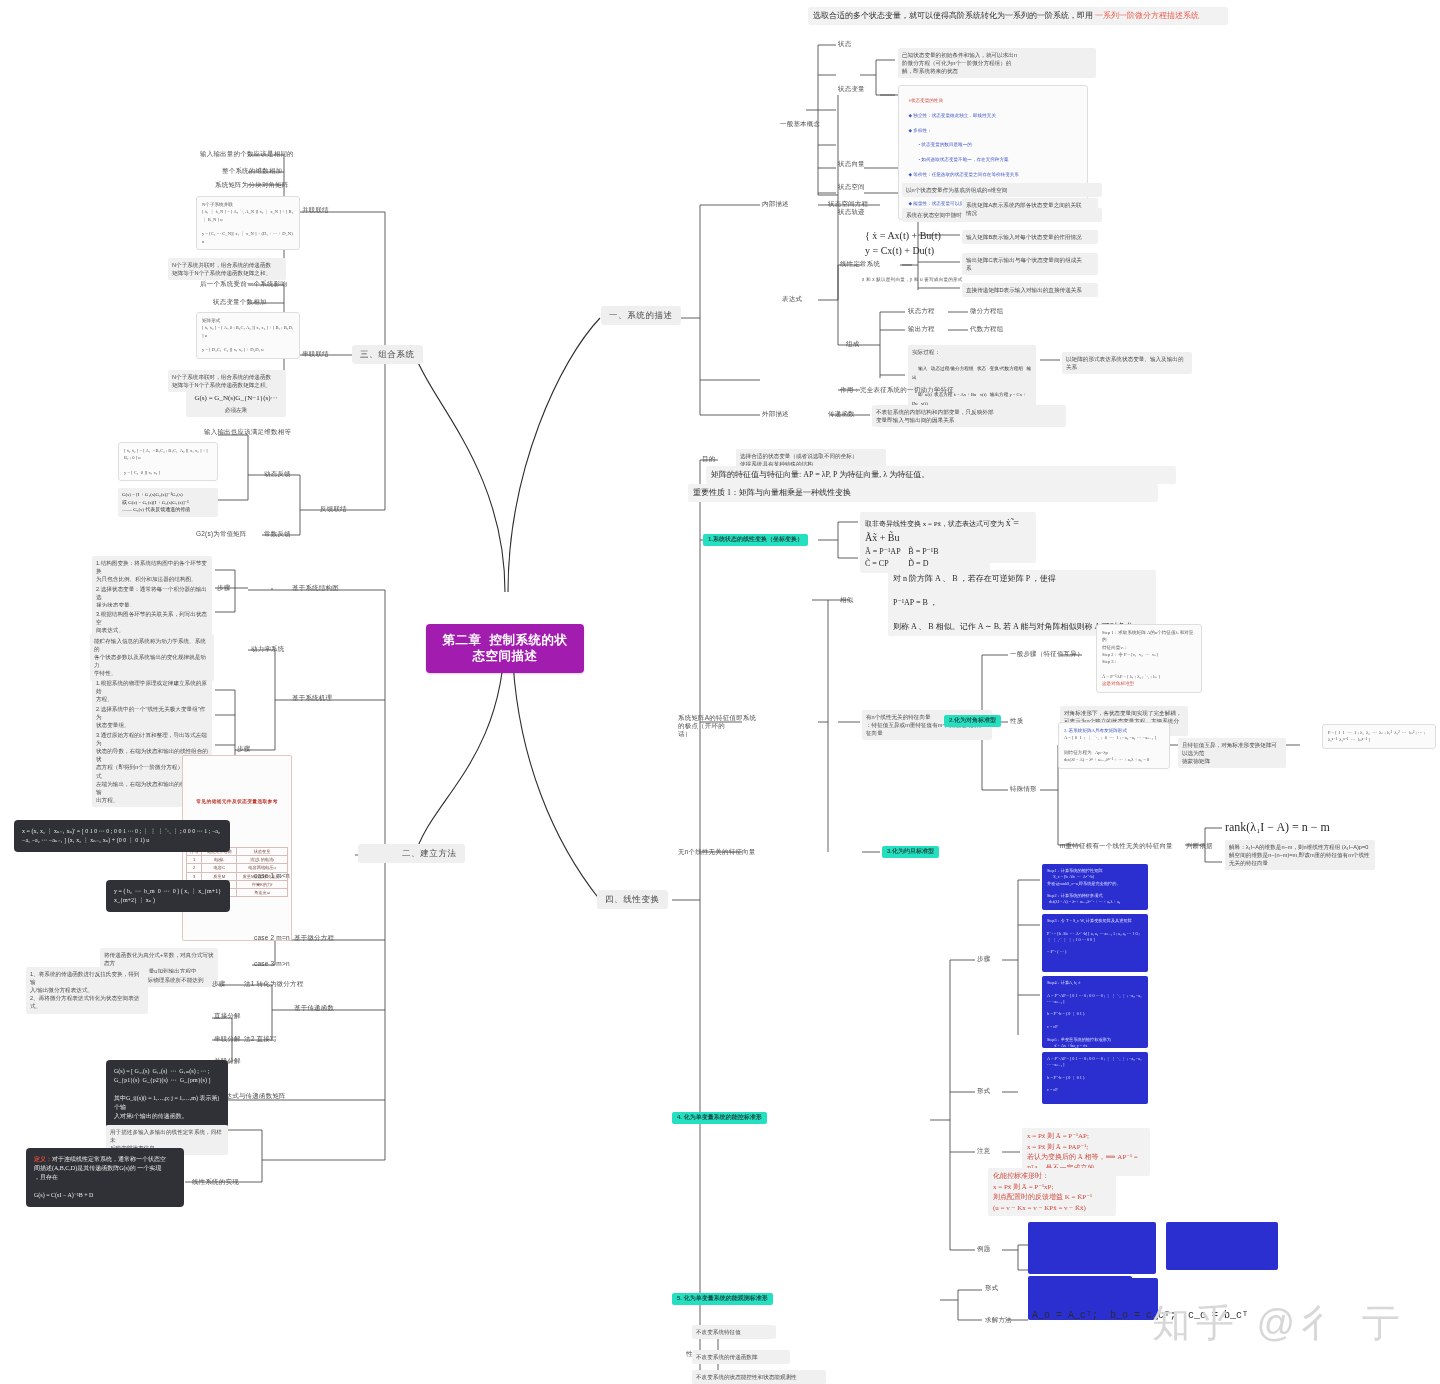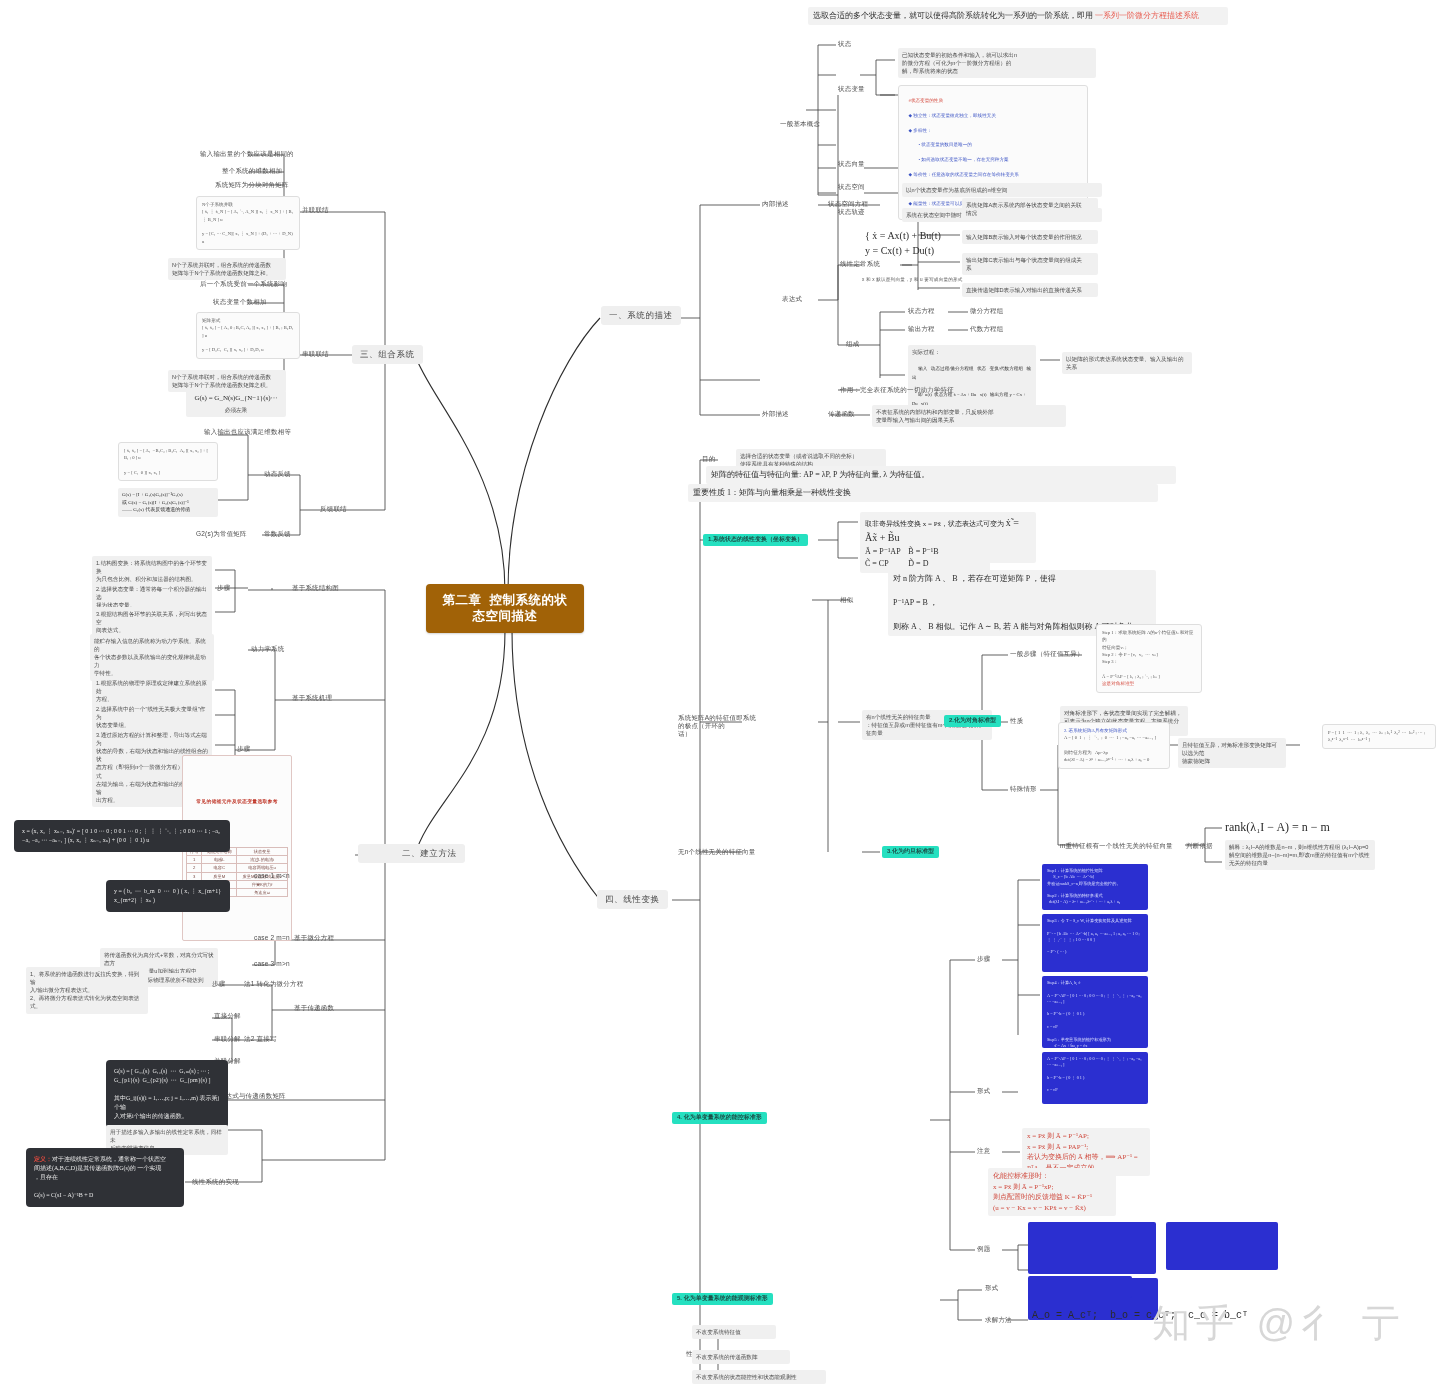--- a/index.html
+++ b/index.html
@@ -18,29 +18,30 @@
   }
   #wires{position:absolute;left:0;top:0;width:1440px;height:1384px;pointer-events:none;}
   .node{
     position:absolute;
     box-sizing:border-box;
     line-height:1.25;
     white-space:pre-wrap;
   }
   
   .root{
-    background:#a16207;
+    background:#a21caf;
     color:#fff;
     font-weight:bold;
     font-size:12.5px;
     text-align:center;
     padding:9px 12px;
     border-radius:4px;
     letter-spacing:.5px;
     box-shadow:0 1px 2px rgba(0,0,0,.18);
+    margin-top:40px;
   }
   
   .lvl1{
     background:#efefef;
     color:#4a4a4a;
     font-size:8.5px;
     padding:4px 8px;
     border-radius:3px;
     letter-spacing:.6px;
     white-space:nowrap;

